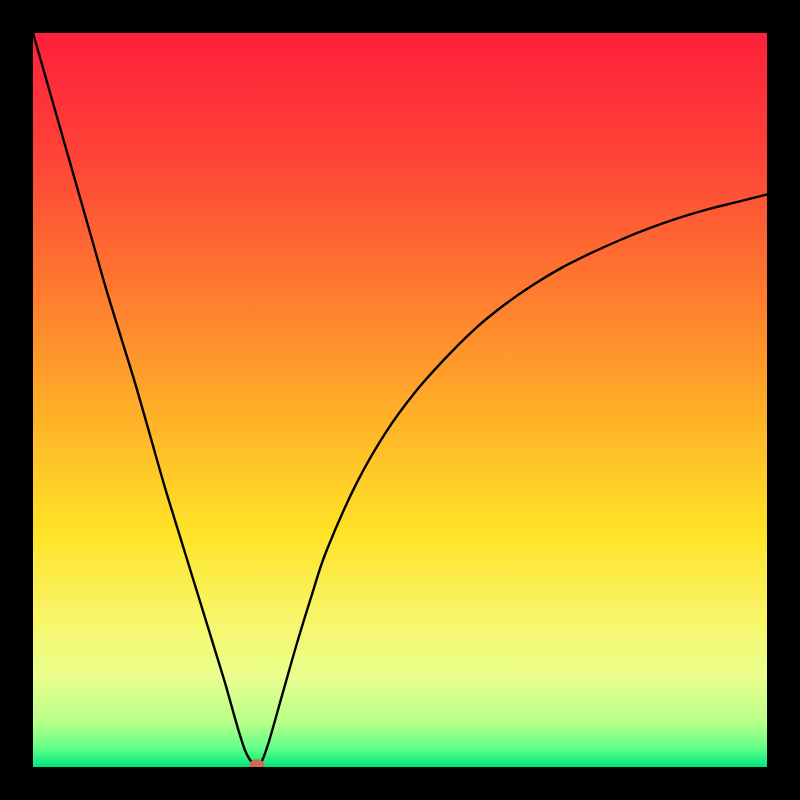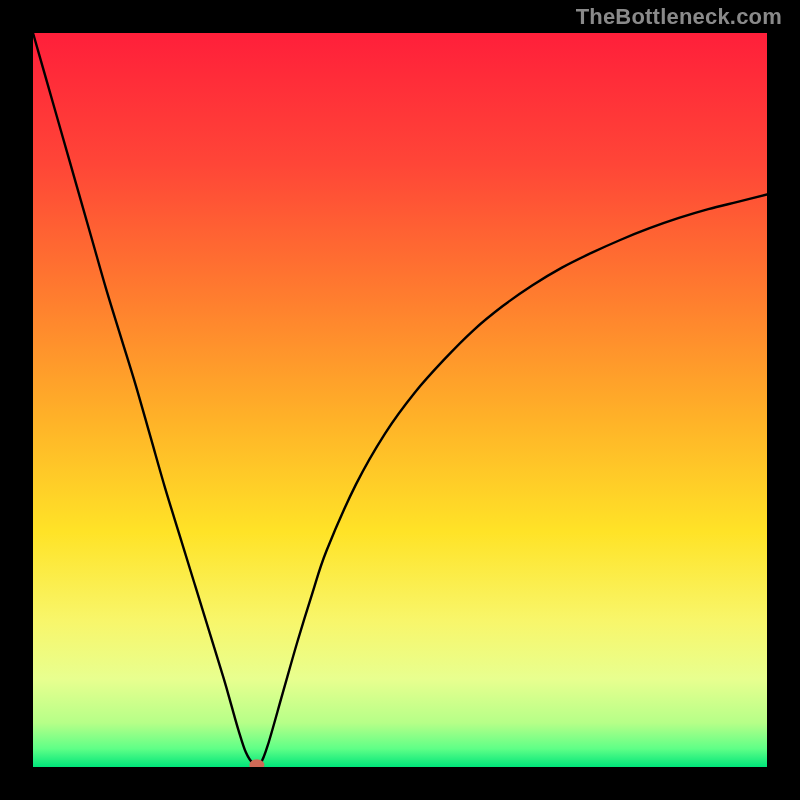--- a/index.html
+++ b/index.html
@@ -34,21 +34,20 @@
     font-weight: 600;
     color: #8a8a8a;
     letter-spacing: 0.2px;
   }
   svg { display: block; }
 </style>
 </head>
 <body>
 
 <div class="frame">
-  <div class="watermark">TheBottleneck.com</div>
   <div class="plot">
     <svg id="chart-svg" width="734" height="734" viewBox="0 0 734 734">
       <defs>
         <linearGradient id="bg-grad" x1="0" y1="0" x2="0" y2="1">
             <stop offset="0%" stop-color="#ff1f3a"></stop>
             <stop offset="18%" stop-color="#ff4637"></stop>
             <stop offset="35%" stop-color="#ff7a2f"></stop>
             <stop offset="52%" stop-color="#ffb028"></stop>
             <stop offset="68%" stop-color="#ffe327"></stop>
             <stop offset="80%" stop-color="#f8f66a"></stop>

